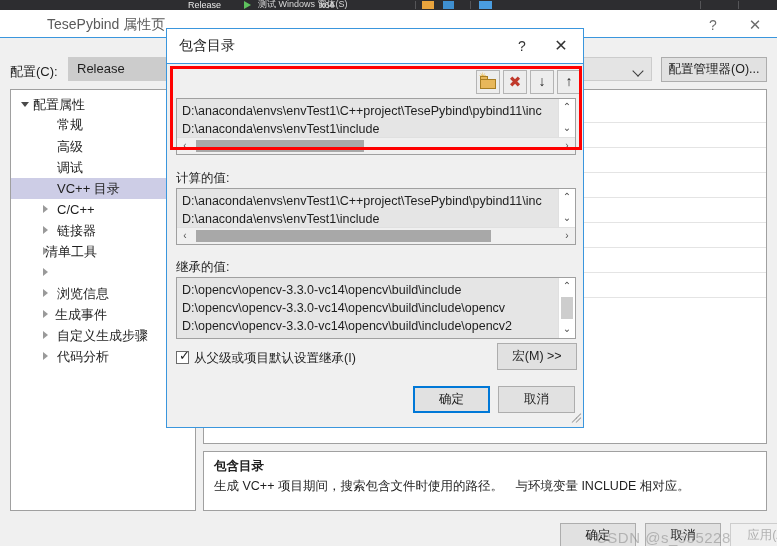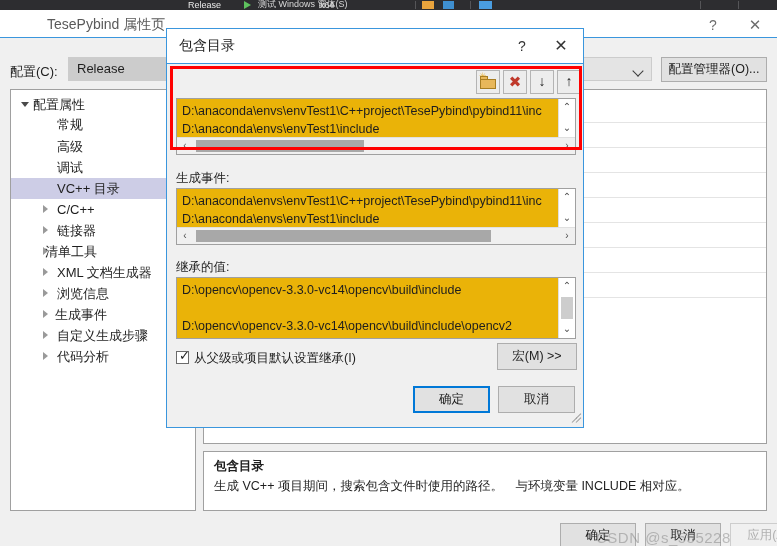--- a/index.html
+++ b/index.html
@@ -409,21 +409,21 @@
     left: 170px; top: 66px;
     width: 412px; height: 84px;
     border: 3px solid #ff0000;
     box-sizing: border-box;
     pointer-events: none;
   }
 
   
   .listbox {
     position: absolute;
-    background: #eab308;
+    background: #e5e5e5;
     border: 1px solid #a0a0a0;
     box-sizing: border-box;
     overflow: hidden;
   }
   .lb-edit  { left: 176px; top: 98px;  width: 400px; height: 57px; }
   .lb-eval  { left: 176px; top: 188px; width: 400px; height: 57px; }
   .lb-inh   { left: 176px; top: 277px; width: 400px; height: 62px; }
 
   .lb-line {
     position: absolute;
@@ -631,21 +631,20 @@
     <div class="tree-item" style="top:130px;">
         <span class="tri-right" style="left:32px;"></span>
         <span class="tree-label" style="left:46px;">链接器</span>
       </div>
     <div class="tree-item" style="top:151px;">
         <span class="tri-right" style="left:32px;"></span>
         <span class="tree-label" style="left:34px;">清单工具</span>
       </div>
     <div class="tree-item" style="top:172px;">
         <span class="tri-right" style="left:32px;"></span>
-        <span class="tree-label" style="left:46px;">XML 文档生成器</span>
       </div>
     <div class="tree-item" style="top:193px;padding-left:23px;">
         <span class="tri-right" style="left:32px;"></span>
         <span class="tree-label" style="left:46px;">浏览信息</span>
       </div>
     <div class="tree-item" style="top:214px;">
         <span class="tri-right" style="left:32px;"></span>
         <span class="tree-label" style="left:44px;">生成事件</span>
       </div>
     <div class="tree-item" style="top:235px;">
@@ -715,38 +714,39 @@
   </div>
   <div class="hscroll" style="width:398px;">
     <div class="hs-arrow-l">‹</div>
     <div class="hs-thumb" style="left:19px;width:168px;"></div>
     <div class="hs-arrow-r">›</div>
   </div>
 </div>
 
 <div class="red-anno"></div>
 
-<div class="dlg-label lbl-eval">生成事件:</div>
+<div class="dlg-label lbl-eval">计算的值:</div>
 <div class="listbox lb-eval">
   <div class="lb-line" style="top:3px;">D:\anaconda\envs\envTest1\C++project\TesePybind\pybind11\inc</div>
   <div class="lb-line" style="top:21px;">D:\anaconda\envs\envTest1\include</div>
   <div class="vscroll" style="top:0;height:38px;">
     <div class="vs-arrow-up">⌃</div>
     <div class="vs-arrow-dn">⌄</div>
   </div>
   <div class="hscroll" style="width:398px;">
     <div class="hs-arrow-l">‹</div>
     <div class="hs-thumb" style="left:19px;width:295px;"></div>
     <div class="hs-arrow-r">›</div>
   </div>
 </div>
 
 <div class="dlg-label lbl-inh">继承的值:</div>
 <div class="listbox lb-inh">
   <div class="lb-line" style="top:3px;">D:\opencv\opencv-3.3.0-vc14\opencv\build\include</div>
+  <div class="lb-line" style="top:21px;">D:\opencv\opencv-3.3.0-vc14\opencv\build\include\opencv</div>
   <div class="lb-line" style="top:39px;">D:\opencv\opencv-3.3.0-vc14\opencv\build\include\opencv2</div>
   <div class="vscroll" style="top:0;height:60px;">
     <div class="vs-arrow-up">⌃</div>
     <div class="vs-thumb" style="top:19px;height:22px;"></div>
     <div class="vs-arrow-dn">⌄</div>
   </div>
 </div>
 
 <div class="dlg-check">
   <span class="cb-box">

